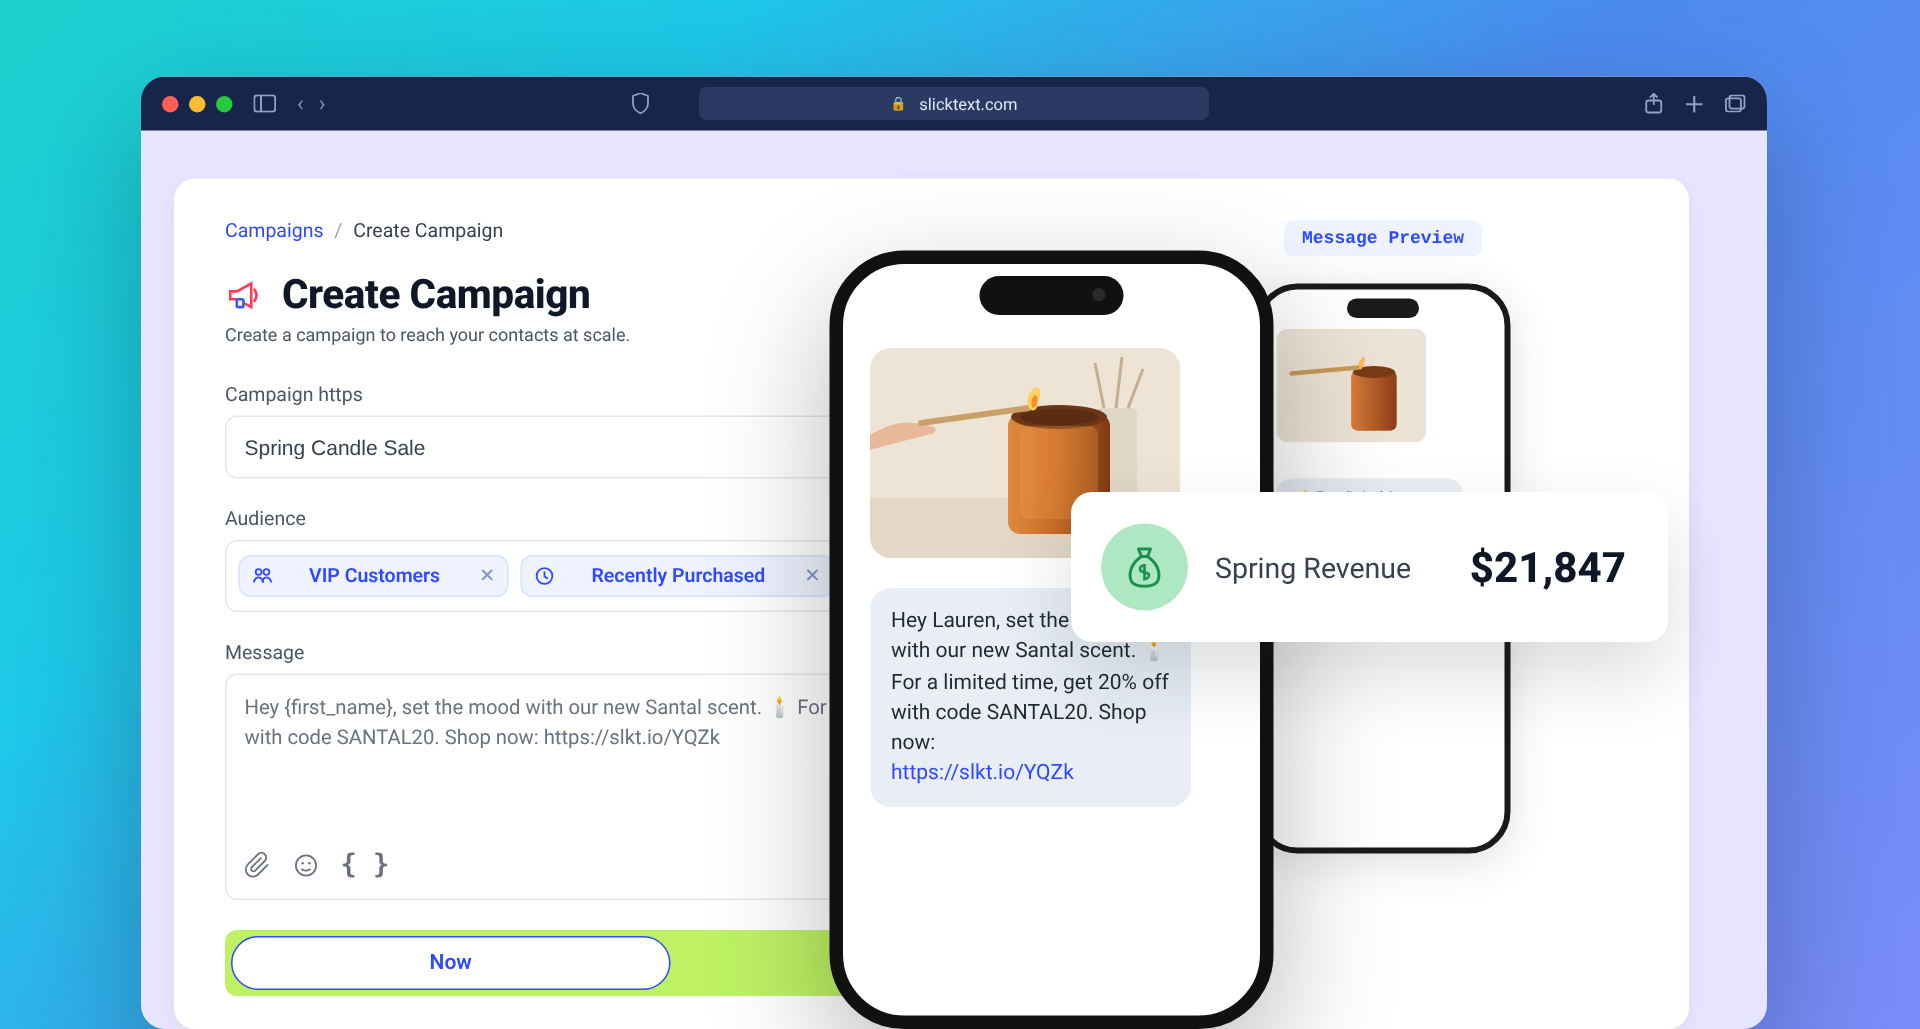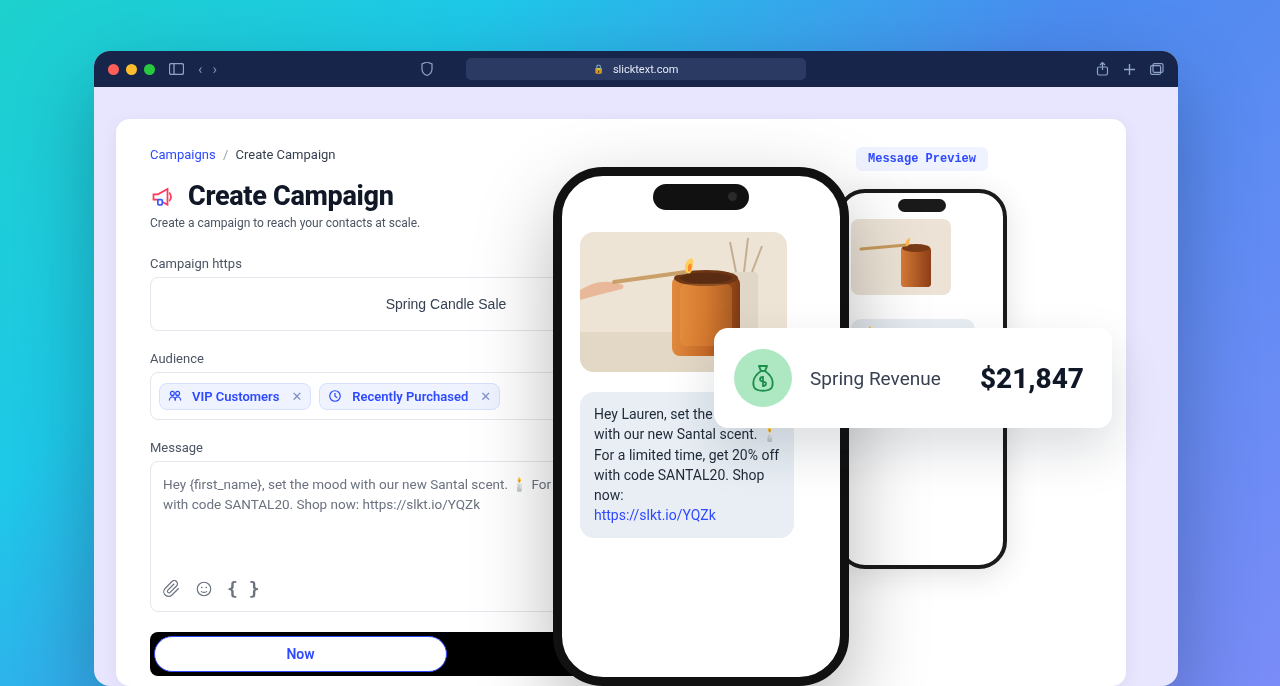--- a/index.html
+++ b/index.html
@@ -81,47 +81,46 @@
   .megaphone {
     width: 28px; height: 28px;
     display:inline-block;
   }
   h1 { font-size: 27px; font-weight: 800; color: #101828; letter-spacing:-0.3px; }
   .subtitle { font-size: 12px; color: #4b5563; margin-bottom: 26px; }
 
   .label { font-size: 13px; color: #4b5563; margin-bottom: 6px; }
   .input {
     width: 100%;
-    height: 54px;
+    height: 42px;
     border: 1px solid #e3e6ec;
     border-radius: 8px;
     padding: 0 12px;
     font-size: 14px;
     color: #374151;
     background: #fff;
-    text-align: center;
   }
   .field { margin-bottom: 20px; }
 
   .audience-box {
     width: 100%;
     min-height: 48px;
     border: 1px solid #e3e6ec;
     border-radius: 8px;
     padding: 7px 8px;
     background: #fff;
     display: flex;
     gap: 8px;
     align-items:center;
     flex-wrap: wrap;
   }
   .chip {
     display: inline-flex;
     align-items: center;
-    gap: 10px;
+    gap: 24px;
     background: #eef3ff;
     color: #2e49ff;
     border: 1px solid #d6e0ff;
     border-radius: 8px;
     padding: 5px 8px;
     font-size: 13px;
     font-weight: 600;
   }
   .chip .x { color: #7d92c9; font-weight: 400; cursor:pointer; padding-left:2px; }
   .chip svg { width:14px; height:14px; }
@@ -132,21 +131,21 @@
     border-radius: 8px;
     background: #fff;
     padding: 12px;
   }
   .msg-text { font-size: 13.5px; color: #6b7280; line-height: 1.5; min-height: 90px; white-space: pre-wrap; }
   .msg-tools { display:flex; gap:14px; margin-top:14px; color:#6b7280; }
   .msg-tools span { cursor:pointer; font-size:18px; display:inline-flex; align-items:center; }
 
   .send-tabs {
     display: flex;
-    background: #000000;
+    background: #bef264;
     border-radius: 8px;
     padding: 4px;
     width: 100%;
     gap: 0;
   }
   .send-tabs .tab {
     flex: 1;
     text-align: center;
     padding: 9px 0;
     font-size: 14px;

